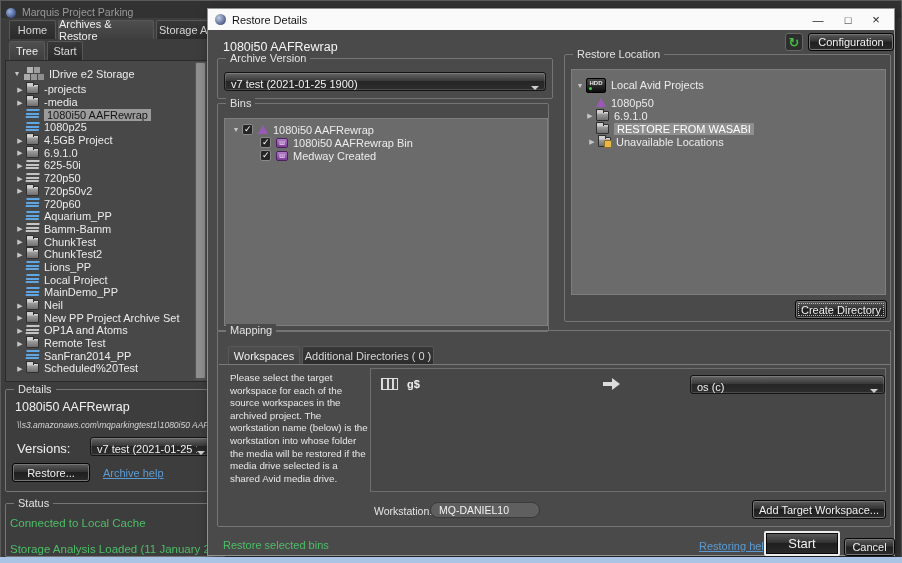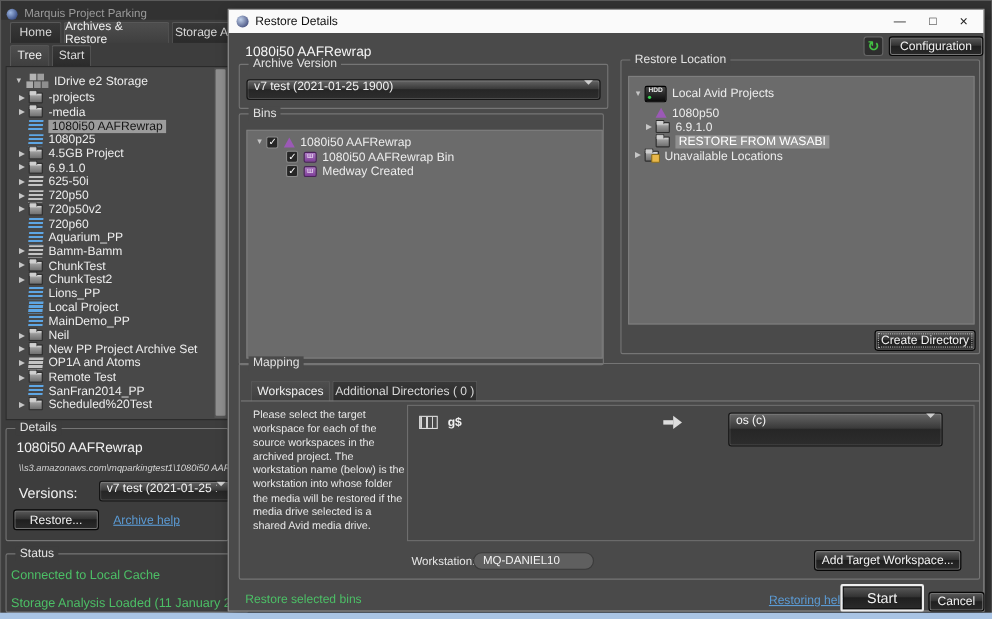--- a/index.html
+++ b/index.html
@@ -27,21 +27,21 @@
   .arrow.expanded::before{content:"▼";}
   .ticon{flex:0 0 auto;margin-right:5px;position:relative;}
   .tlabel{line-height:12px;}
   .ptree .trow.selected .tlabel{background:#9c9c9c;color:#161616;padding:0 3px;}
   .dtree .trow{height:13px;}
   .dtree .trow.selected .tlabel{background:#8f8f8f;color:#fff;padding:0 3px;}
   .btree .trow.root{padding-left:5px;}
   .btree .trow.child{padding-left:23px;}
   .rtree .trow.root{padding-left:2px;height:22px;}
   .rtree .trow.child{padding-left:12px;}
-  .rtree .trow.top{padding-left:2px;}
+  .rtree .trow.top{padding-left:14px;}
 
   
   .folder-icon,.folder-alert-icon{width:13px;height:10px;background:linear-gradient(#e8e8e8,#9b9b9b 30%,#6f6f6f);border:1px solid #2f2f2f;border-radius:1px;}
   .folder-icon::before,.folder-alert-icon::before{content:"";position:absolute;top:-3px;left:-1px;width:6px;height:3px;background:#cfcfcf;border:1px solid #2f2f2f;border-bottom:none;border-radius:1px 1px 0 0;}
   .folder-alert-icon::after{content:"";position:absolute;right:-2px;bottom:-2px;width:6px;height:6px;background:#e9b84a;border:1px solid #8a6d1f;border-radius:1px;}
   .stack-blue-icon{width:13px;height:11px;background:repeating-linear-gradient(180deg,#5ea6e4 0 2px,rgba(0,0,0,0) 2px 3.6px);transform:skewX(-6deg);}
   .stack-gray-icon{width:13px;height:11px;background:repeating-linear-gradient(180deg,#c4c4c4 0 2px,rgba(0,0,0,0) 2px 3.6px);transform:skewX(-6deg);}
   .project-icon{width:0;height:0;border-left:5px solid transparent;border-right:5px solid transparent;border-bottom:9px solid #9b59b6;}
   .bin-icon{width:12px;height:10px;background:linear-gradient(#b07cc6,#7d3c98);border:1px solid #4a235a;border-radius:2px;color:#f0e6f6;font-size:7px;line-height:8px;text-align:center;}
   .bin-icon::before{content:"ш";}
@@ -50,21 +50,21 @@
   .hdd-icon::after{content:"";position:absolute;left:2px;bottom:2px;width:3px;height:3px;background:#39d353;border-radius:50%;}
   .storage-icon{width:21px;height:15px;}
   .storage-icon::before{content:"";position:absolute;left:4px;top:1px;width:6px;height:6px;background:#b3b3b3;box-shadow:7px 0 0 #9d9d9d,-3px 7px 0 #ababab,4px 7px 0 #969696,11px 7px 0 #8e8e8e;}
   .cbx{width:11px;height:11px;flex:0 0 11px;background:#262626;border:1px solid #8a8a8a;border-radius:2px;margin-right:5px;position:relative;}
   .cbx.checked::before{content:"✓";position:absolute;left:1px;top:-1px;color:#fff;font-size:9px;}
 
   
   .group{position:absolute;border:1px solid #757575;border-radius:2px;}
   .glabel{position:absolute;top:-7px;left:8px;padding:0 4px;font-size:11px;color:#e2e2e2;background:#4a4a4a;line-height:13px;}
   .mwg .glabel{background:#3d3d3d;}
-  .dd{position:absolute;display:flex;align-items:flex-start;background:linear-gradient(#666 0%,#3a3a3a 45%,#262626 50%,#2d2d2d);border:1px solid #141414;box-shadow:inset 0 0 0 1px rgba(255,255,255,.15);border-radius:3px;color:#f2f2f2;font-size:11px;padding:0 6px;}
+  .dd{position:absolute;display:flex;align-items:flex-end;background:linear-gradient(#666 0%,#3a3a3a 45%,#262626 50%,#2d2d2d);border:1px solid #141414;box-shadow:inset 0 0 0 1px rgba(255,255,255,.15);border-radius:3px;color:#f2f2f2;font-size:11px;padding:0 6px;}
   .dd-text{flex:1;overflow:hidden;white-space:nowrap;}
   .dd-caret{width:0;height:0;border-left:4px solid transparent;border-right:4px solid transparent;border-top:4px solid #cfcfcf;flex:0 0 auto;}
   .btn{position:absolute;display:flex;align-items:center;justify-content:center;background:linear-gradient(#5c5c5c,#333 45%,#1f1f1f 50%,#2b2b2b);border:1px solid #060606;box-shadow:inset 0 0 0 1px #757575;border-radius:3px;color:#f2f2f2;font-size:11px;white-space:nowrap;}
   .btn.focus-dotted{outline:1px dotted #b8b8b8;outline-offset:-4px;}
   .btn.start{border:2px solid #ededed;font-size:13px;border-radius:2px;box-shadow:inset 0 0 0 1px #0a0a0a;}
   .link{position:absolute;color:#5b9bd5;text-decoration:underline;font-size:11px;white-space:nowrap;}
   .green{position:absolute;color:#4cbf66;font-size:11.5px;white-space:nowrap;}
 
   
   .dialog{position:absolute;left:207px;top:8px;width:688px;height:548px;background:#4a4a4a;border:1px solid #929292;box-shadow:3px 4px 10px rgba(0,0,0,.55);}
@@ -370,29 +370,29 @@
       <div class="tab active" style="left:10px;top:15px;width:72px;">Workspaces</div>
       <div class="tab" style="left:84px;top:15px;width:132px;">Additional Directories ( 0 )</div>
       <div class="sep" style="left:1px;top:33px;width:671px;height:1px;"></div>
 
       <div class="instr" style="left:12px;top:41px;width:138px;">Please select the target workspace for each of the source workspaces in the archived project. The workstation name (below) is the workstation into whose folder the media will be restored if the media drive selected is a shared Avid media drive.</div>
 
       <div class="mpanel" style="left:152px;top:37px;width:516px;height:124px;">
         <span class="media-drive-icon" style="left:10px;top:9px;"></span>
         <span class="ws-name" style="left:36px;top:9px;">g$</span>
         <span class="arrow-right-icon" style="left:232px;top:9px;"></span>
-        <div class="dd" style="left:291px;top:6px;width:195px;height:31px;">
+        <div class="dd" style="left:319px;top:6px;width:195px;height:19px;">
           <span class="dd-text">os (c)</span>
           <span class="dd-caret"></span>
         </div>
       </div>
 
       <span class="flabel" style="left:156px;top:174px;">Workstation:</span>
       <input class="winput" style="left: 212px; top: 171px; width: 110px; height: 16px;" readonly="" value="MQ-DANIEL10">
-      <div class="btn" style="left:522px;top:169px;width:134px;height:19px;text-align:right;">Add Target Workspace...</div>
+      <div class="btn" style="left:534px;top:169px;width:134px;height:19px;text-align:right;">Add Target Workspace...</div>
     </div>
 
     <div class="green" style="left:15px;top:530px;font-size:11px;">Restore selected bins</div>
     <a class="link" style="left:491px;top:531px;">Restoring help</a>
     <div class="btn start" style="left:556px;top:522px;width:76px;height:25px;">Start</div>
     <div class="btn" style="left:636px;top:529px;width:51px;height:18px;">Cancel</div>
   </div>
 
   <div class="bottom-strip"></div>
 </div>

